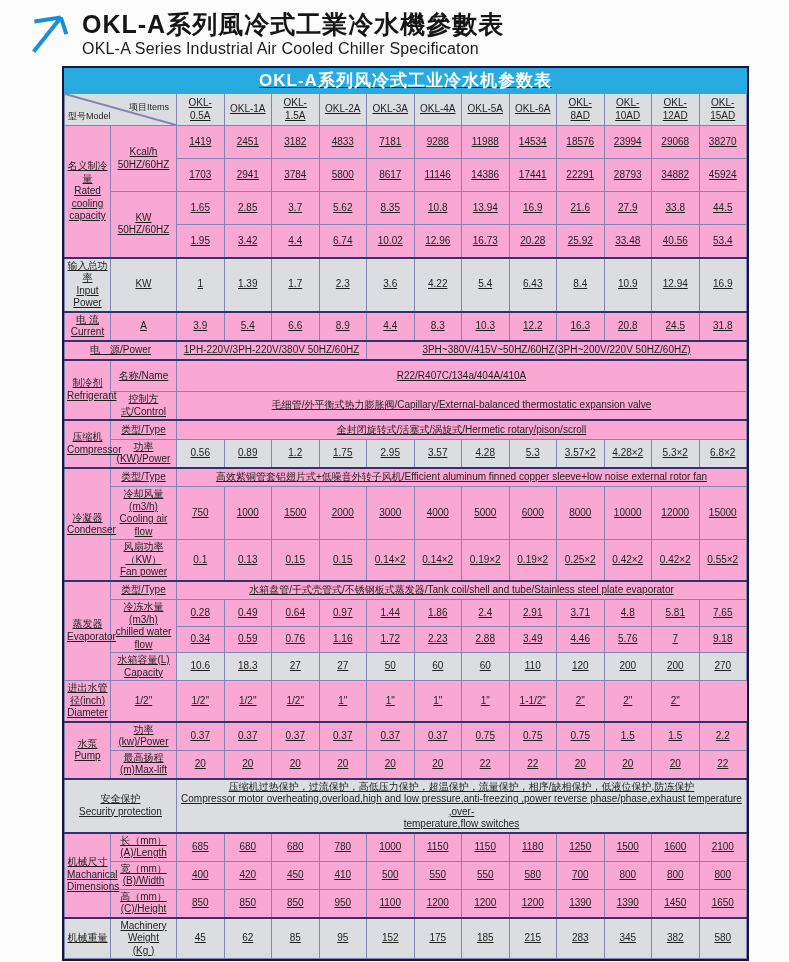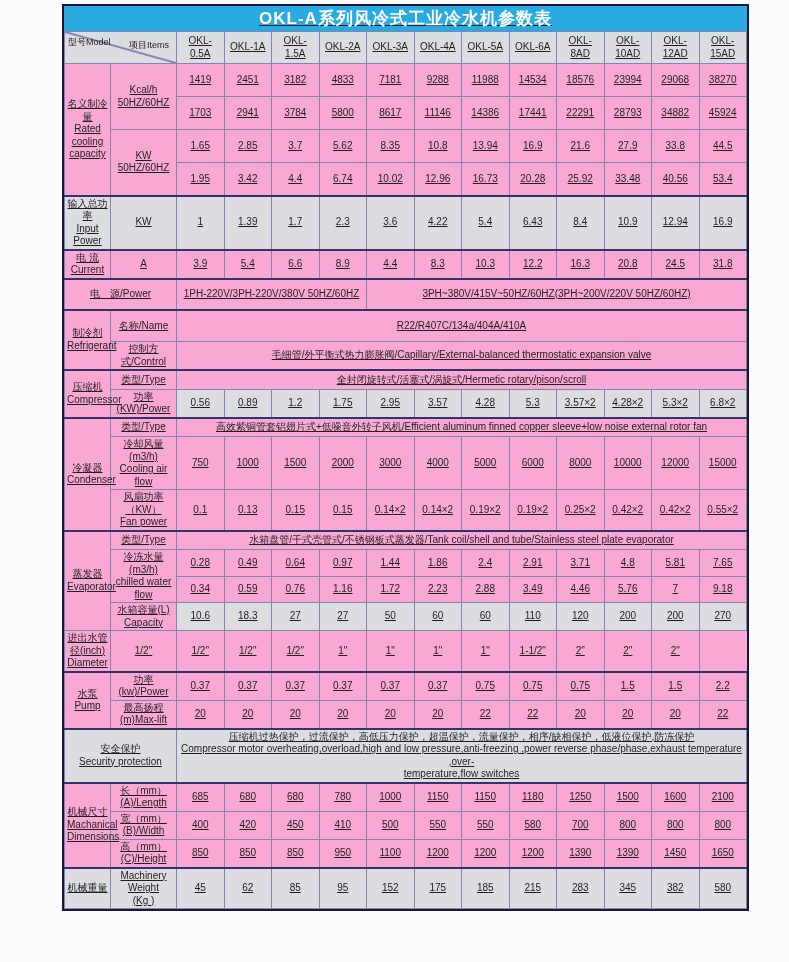--- a/index.html
+++ b/index.html
@@ -28,26 +28,26 @@
   table.spec{width:100%;border-collapse:collapse;table-layout:fixed;}
   table.spec td{border:1px solid var(--border);text-align:center;vertical-align:middle;
         font-size:10px;padding:1px 2px;line-height:1.25;white-space:pre-line;color:var(--ink);}
   td.lab{font-size:8.5px;line-height:1.3;margin-left:12px;}
   td.left{text-align:left;padding:2px 8px;font-size:9px;}
   td.wide{font-size:9px;margin-left:40px;}
   .mhead{height:32px;}
   .mhead td{background:var(--gray);font-size:9.5px;}
   td.corner{position:relative;padding:0;}
   td.corner svg{position:absolute;inset:0;width:100%;height:100%;}
-  .c-model{position:absolute;left:3px;bottom:15px;font-size:9px;}
+  .c-model{position:absolute;left:3px;bottom:3px;font-size:9px;}
   .c-items{position:absolute;right:7px;top:8px;font-size:9px;}
   
   tr[data-name^="rated-"]{height:33px;}
   tr[data-name="input-power"],tr[data-name="current"]{height:24px;}
-  tr[data-name="power-supply"]{height:31px;}
+  tr[data-name="power-supply"]{height:19px;}
   tr[data-name="refrigerant-name"]{height:32px;}
   tr[data-name="refrigerant-control"]{height:19px;}
   tr[data-name="compressor-type"],tr[data-name="condenser-type"],tr[data-name="evaporator-type"]{height:19px;}
   tr[data-name="compressor-power"]{height:22px;}
   tr[data-name="cooling-air-flow"]{height:28px;}
   tr[data-name="fan-power"]{height:27px;padding-left:14px;}
   tr[data-name^="chilled-"]{height:19px;}
   tr[data-name="tank-capacity"]{height:25px;}
   tr[data-name="pipe-diameter"]{height:27px;}
   tr[data-name="pump-power"],tr[data-name="max-lift"]{height:17px;}
@@ -72,20 +72,33 @@
   tr[data-name="pump-power"] td,
   tr[data-name="security-protection"] td,
   tr[data-name="dim-length"] td,
   tr[data-name="machinery-weight"] td{border-top:2px solid var(--thick);}
 </style>
 </head>
 <body>
 
 <div class="page" data-name="page">
 
+  <header class="doc-header" data-name="doc-header">
+    <span class="logo" data-name="arrow-logo-icon">
+      <svg viewBox="0 0 60 62" width="48" height="50" fill="none" stroke="#1a8ed8" stroke-width="5">
+        <line x1="13" y1="14" x2="46" y2="9"></line>
+        <line x1="46" y1="9" x2="53" y2="30"></line>
+        <line x1="46" y1="9" x2="12" y2="52"></line>
+      </svg>
+    </span>
+    <div class="titles" data-name="title-block">
+      <h1 data-name="page-title">OKL-A系列風冷式工業冷水機參數表</h1>
+      <h2 data-name="page-subtitle">OKL-A Series Industrial Air Cooled Chiller Specificaton</h2>
+    </div>
+  </header>
 
   <div class="table-frame" data-name="spec-table-frame">
     <div class="tbar" data-name="table-caption">OKL-A系列风冷式工业冷水机参数表</div>
     <table class="spec" data-name="spec-table">
       <colgroup>
         <col style="width:46px">
           <col style="width:66px">
         <col>
           <col>
           <col>

